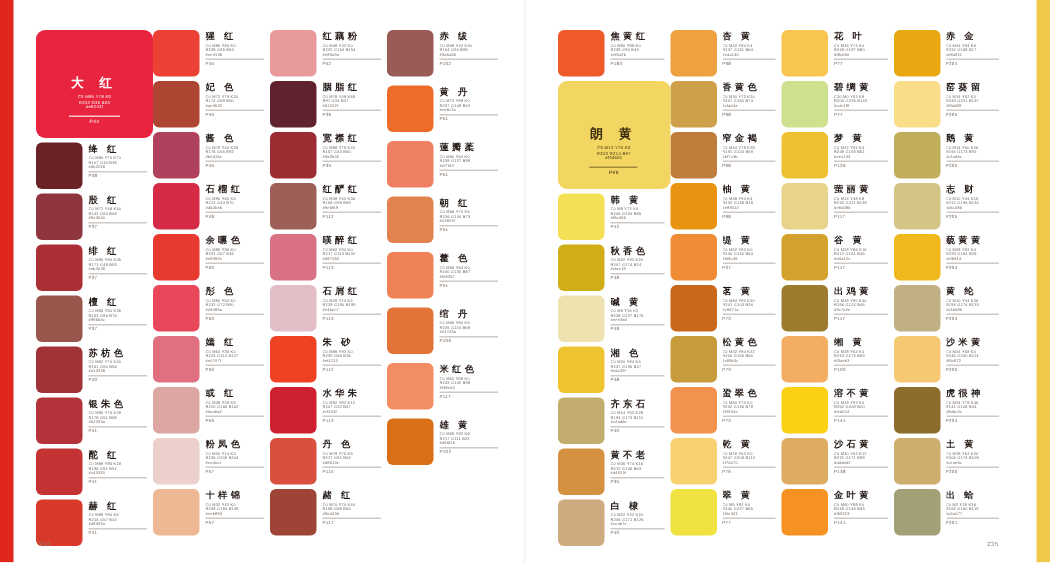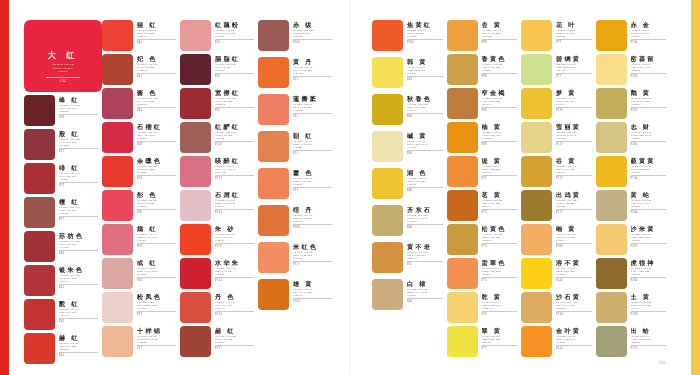--- a/index.html
+++ b/index.html
@@ -13,21 +13,20 @@
     position: relative;
     width: 700px; height: 375px;
     background: #ffffff;
     display: flex;
   }
   .page {
     position: relative;
     width: 350px; height: 375px;
     background: #ffffff;
     overflow: hidden;
-    font-family: Liberation Serif, serif;
   }
   
   .edgebar { position: absolute; top: 0; bottom: 0; width: 9px; }
   .edgebar.left  { left: 0; }
   .edgebar.right { right: 0; }
 
   .grid {
     position: absolute;
     top: 20px; bottom: 28px;
     display: flex;
@@ -668,20 +667,32 @@
               <div class="cname">焦黄红</div>
               <div class="codes">
                 <div class="codeline">C0 M80 Y88 K0</div>
                 <div class="codeline">R239 G90 B43</div>
                 <div class="codeline">#ef5a2b</div>
               </div>
               <div class="rule"></div>
               <div class="pref">P183</div>
             </div>
           </div>
+          <div class="entry feature tall">
+            <div class="bigswatch dark" style="background: rgb(243, 214, 97);">
+              <div class="bigname">朗 黄</div>
+              <div class="bigcodes">
+                <div class="bigcodeline">C0 M12 Y70 K0</div>
+                <div class="bigcodeline">R243 G214 B97</div>
+                <div class="bigcodeline">#f3d661</div>
+              </div>
+              <div class="bigrule"></div>
+              <div class="bigpref">P98</div>
+            </div>
+          </div>
           <div class="entry">
             <div class="swatch" style="background: rgb(245, 224, 85);"></div>
             <div class="label">
               <div class="cname">韩 黄</div>
               <div class="codes">
                 <div class="codeline">C0 M8 Y72 K0</div>
                 <div class="codeline">R245 G224 B85</div>
                 <div class="codeline">#f5e055</div>
               </div>
               <div class="rule"></div>

